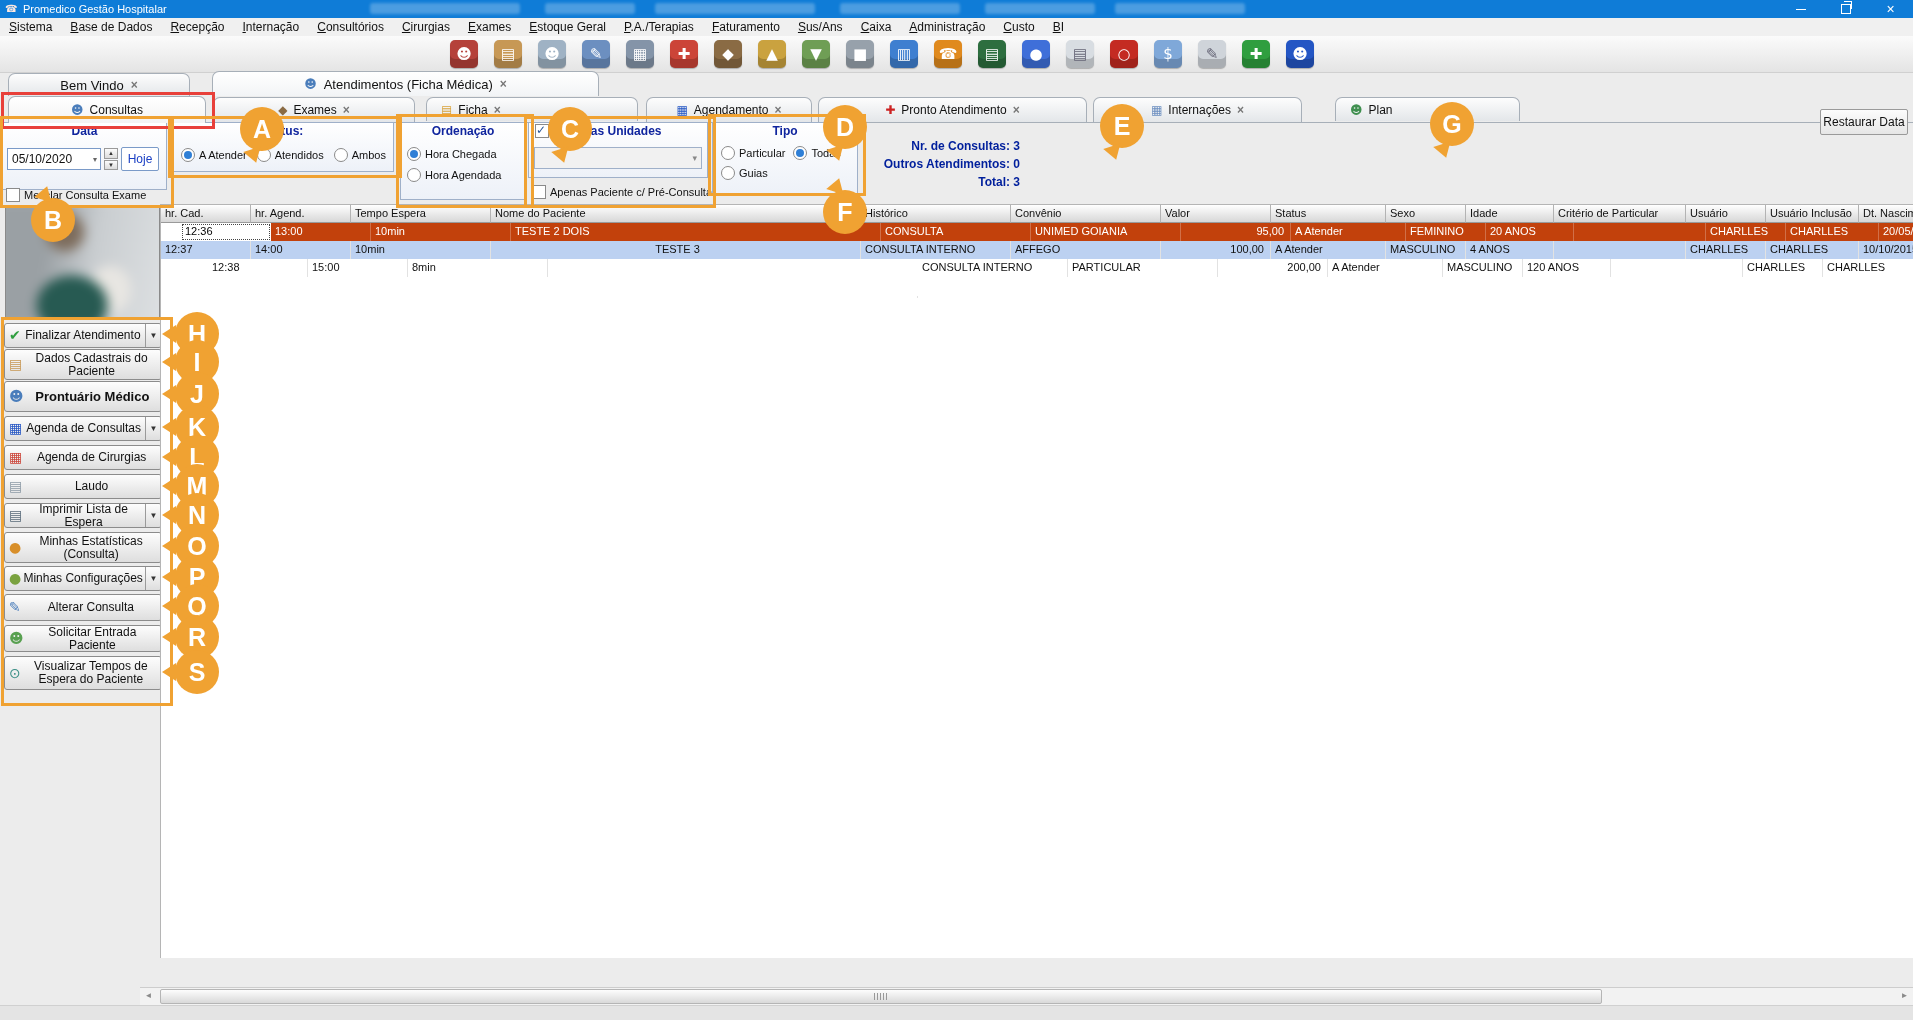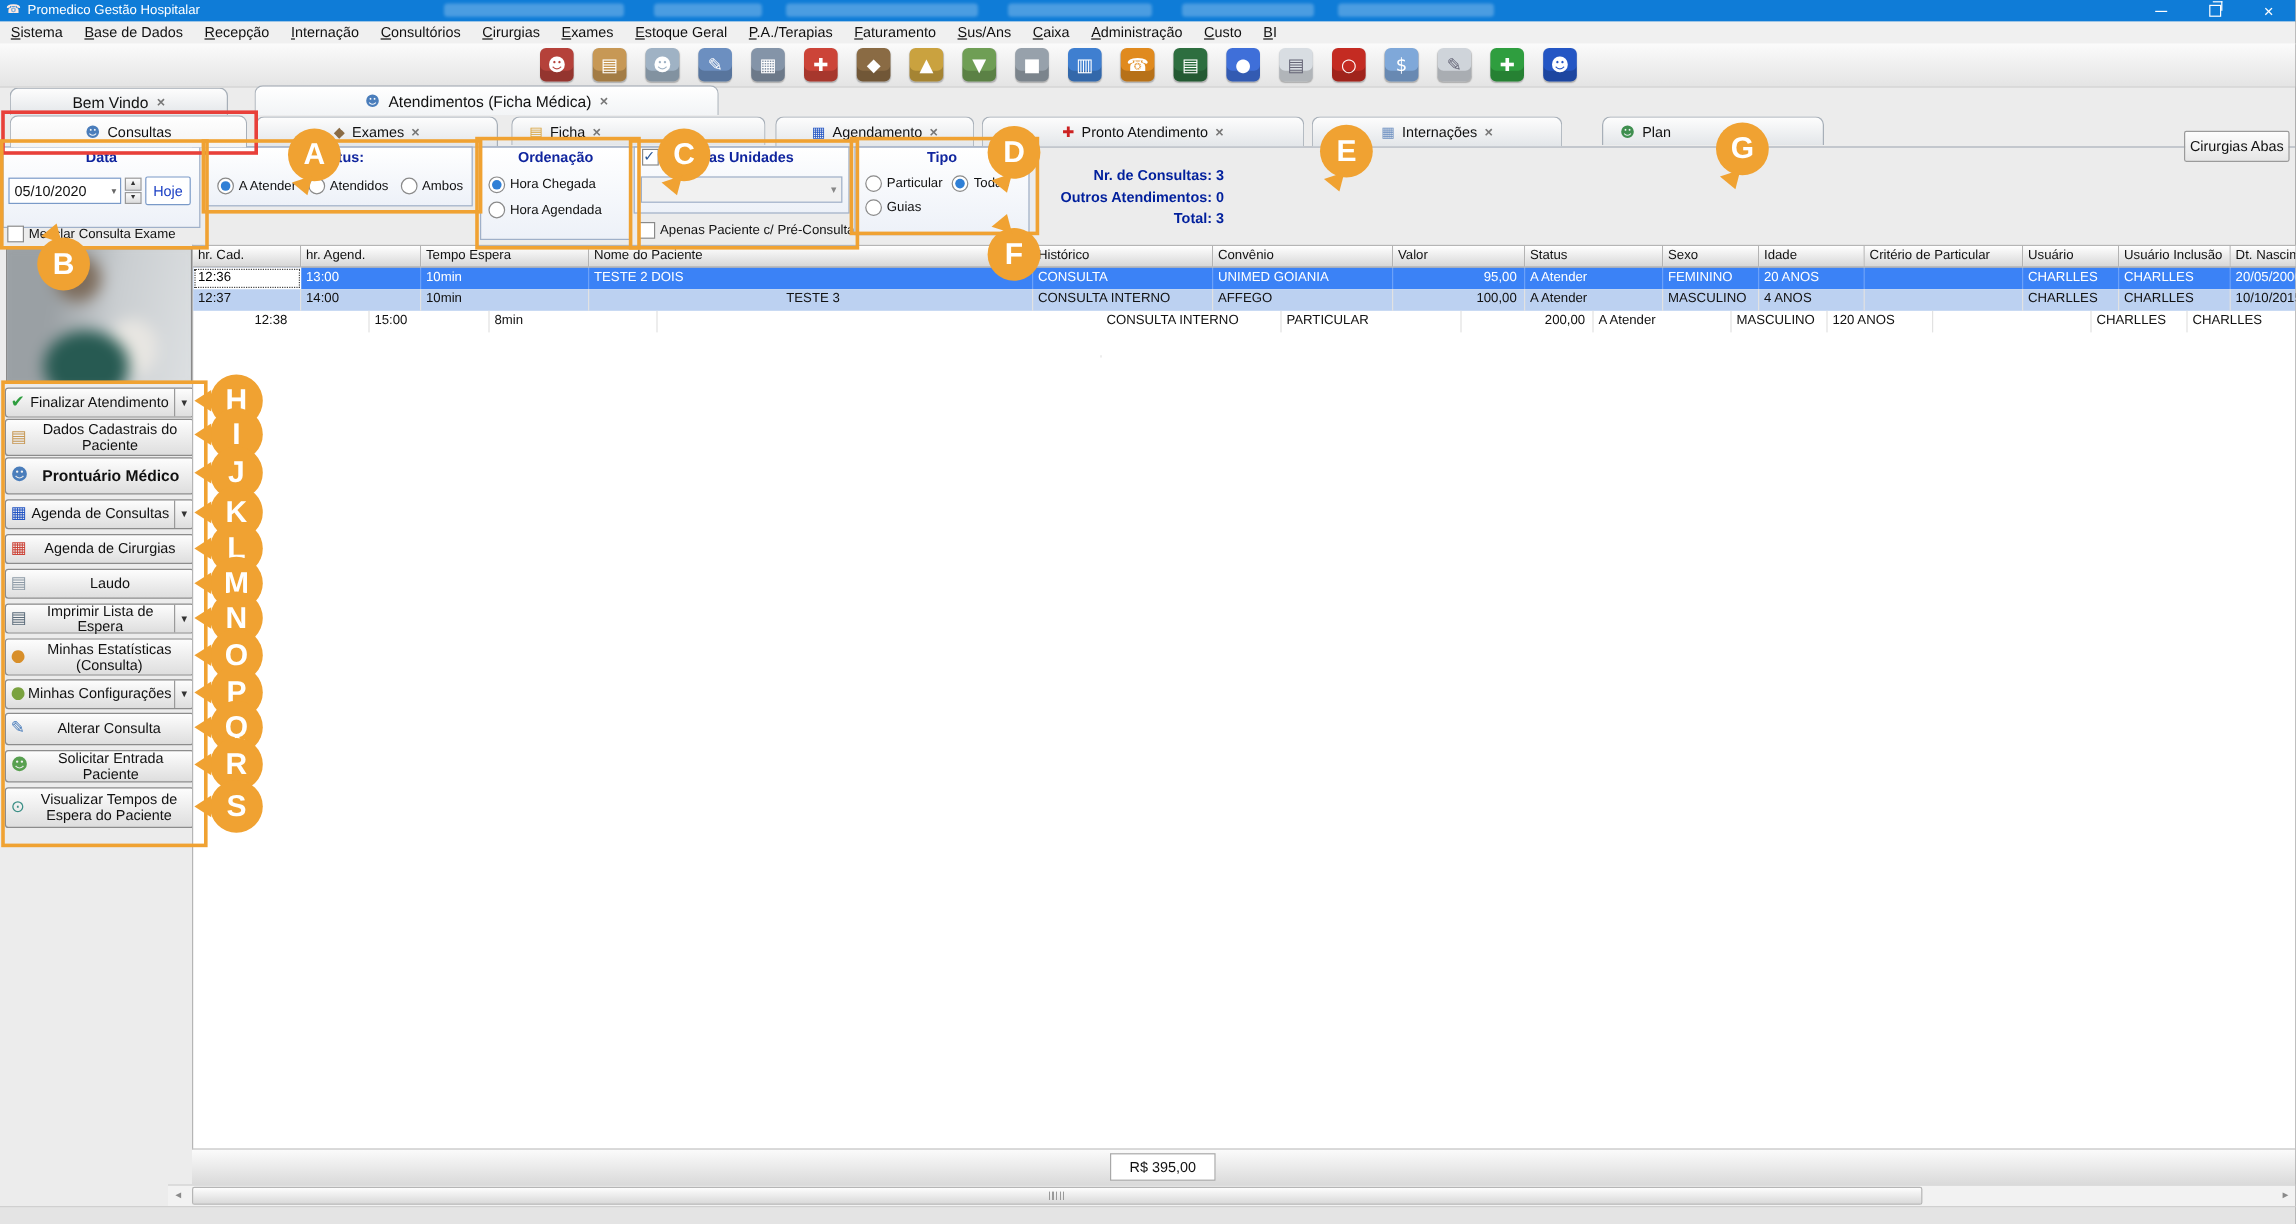--- a/index.html
+++ b/index.html
@@ -79,21 +79,21 @@
   .sbtn-label{flex:1;text-align:center;padding:1px 2px;}
   .sbtn.bold .sbtn-label{font-weight:bold;font-size:13px;}
   .sbtn-ico{font-family:"DejaVu Sans",sans-serif;font-size:14px;margin-left:4px;flex:none;}
   .sbtn-dd{flex:none;width:15px;align-self:stretch;border-left:1px solid #9a9a9a;display:flex;align-items:center;justify-content:center;color:#333;font-size:8px;}
   .sbtn-dd:after{content:"▼";}
   
   #table-area{position:absolute;left:160px;top:204px;right:0;height:753px;background:#fff;border-left:1px solid #b5b5b5;border-top:1px solid #b5b5b5;}
   .trow{display:flex;height:18px;}
   .trow.header .tcell{background:linear-gradient(#ffffff,#d7d7d7);border-right:1px solid #b3b3b3;border-bottom:1px solid #9a9a9a;font-size:11px;}
   .tcell{flex:none;padding:2px 0 0 4px;border-right:1px solid #e2e2e2;white-space:nowrap;overflow:hidden;box-sizing:border-box;font-size:11px;}
-  .trow.sel{background:#3b82f6;color:#fff;}
+  .trow.sel{background:#c2410c;color:#fff;margin-left:20px;}
   .trow.sel .tcell{border-right-color:rgba(255,255,255,.25);}
   .trow.alt{background:#bcd1f1;}
   .tcell.right{text-align:right;padding-right:6px;}
   .tcell.focus{background:#fff;color:#000;outline:1px dotted #444;outline-offset:-2px;}
   
   .totalbar{position:absolute;left:160px;right:0;top:957px;height:29px;background:linear-gradient(#fbfbfb,#dadada);border-top:1px solid #c2c2c2;}
   .totalbox{position:absolute;left:765px;top:3px;width:86px;height:21px;background:#fff;border:1px solid #a8a8a8;
             display:flex;align-items:center;justify-content:center;font-size:12px;}
   .hscroll{position:absolute;left:140px;right:0;top:987px;height:17px;background:#f2f2f2;border-top:1px solid #cdcdcd;border-bottom:1px solid #cdcdcd;}
   .harrow{position:absolute;top:0;width:17px;height:15px;color:#8a8a8a;font-size:8px;display:flex;align-items:center;justify-content:center;}
@@ -207,21 +207,21 @@
       <span>Internações</span>
       <span class="tclose"></span>
     </div>
     <div class="stab" style="left:1335px;width:185px;justify-content:flex-start;padding-left:14px;box-sizing:border-box;">
       <span class="sticon" style="color:#3f8f4f;">☻</span>
       <span>Plan</span>
     </div>
   </div>
 
   <div class="restore-btn">
-    <span>Cirurgias Abas</span>
+    <span>Restaurar Data</span>
   </div>
 
   <div class="leftpanel-bg"></div>
 
   <div class="grp" style="left:2px;width:163px;height:66px;">
     <div class="grp-title">Data</div>
     <div style="display:flex;align-items:center;gap:3px;padding:8px 0 0 4px;">
       <div class="date-input">
         <span>05/10/2020</span>
         <span class="date-arrow"></span>
@@ -429,25 +429,20 @@
         <div class="tcell" style="width: 115px;">A Atender</div>
         <div class="tcell" style="width: 80px;">MASCULINO</div>
         <div class="tcell" style="width: 88px;">120 ANOS</div>
         <div class="tcell" style="width: 132px;"></div>
         <div class="tcell" style="width: 80px;">CHARLLES</div>
         <div class="tcell" style="width: 93px;">CHARLLES</div>
         <div class="tcell" style="width: 58px;"></div>
       </div>
     </div>
 
-  <div class="totalbar">
-    <div class="totalbox">
-      <span>R$ 395,00</span>
-    </div>
-  </div>
   <div class="hscroll">
     <div class="harrow" style="left:0;">◄</div>
     <div class="hthumb">
         <div class="hgrip"></div>
       </div>
     <div class="harrow" style="right:0;">►</div>
   </div>
   <div class="bottomstrip"></div>
 
   <div class="hlbox red" style="left:1px;top:92px;width:208px;height:31px;"></div>

